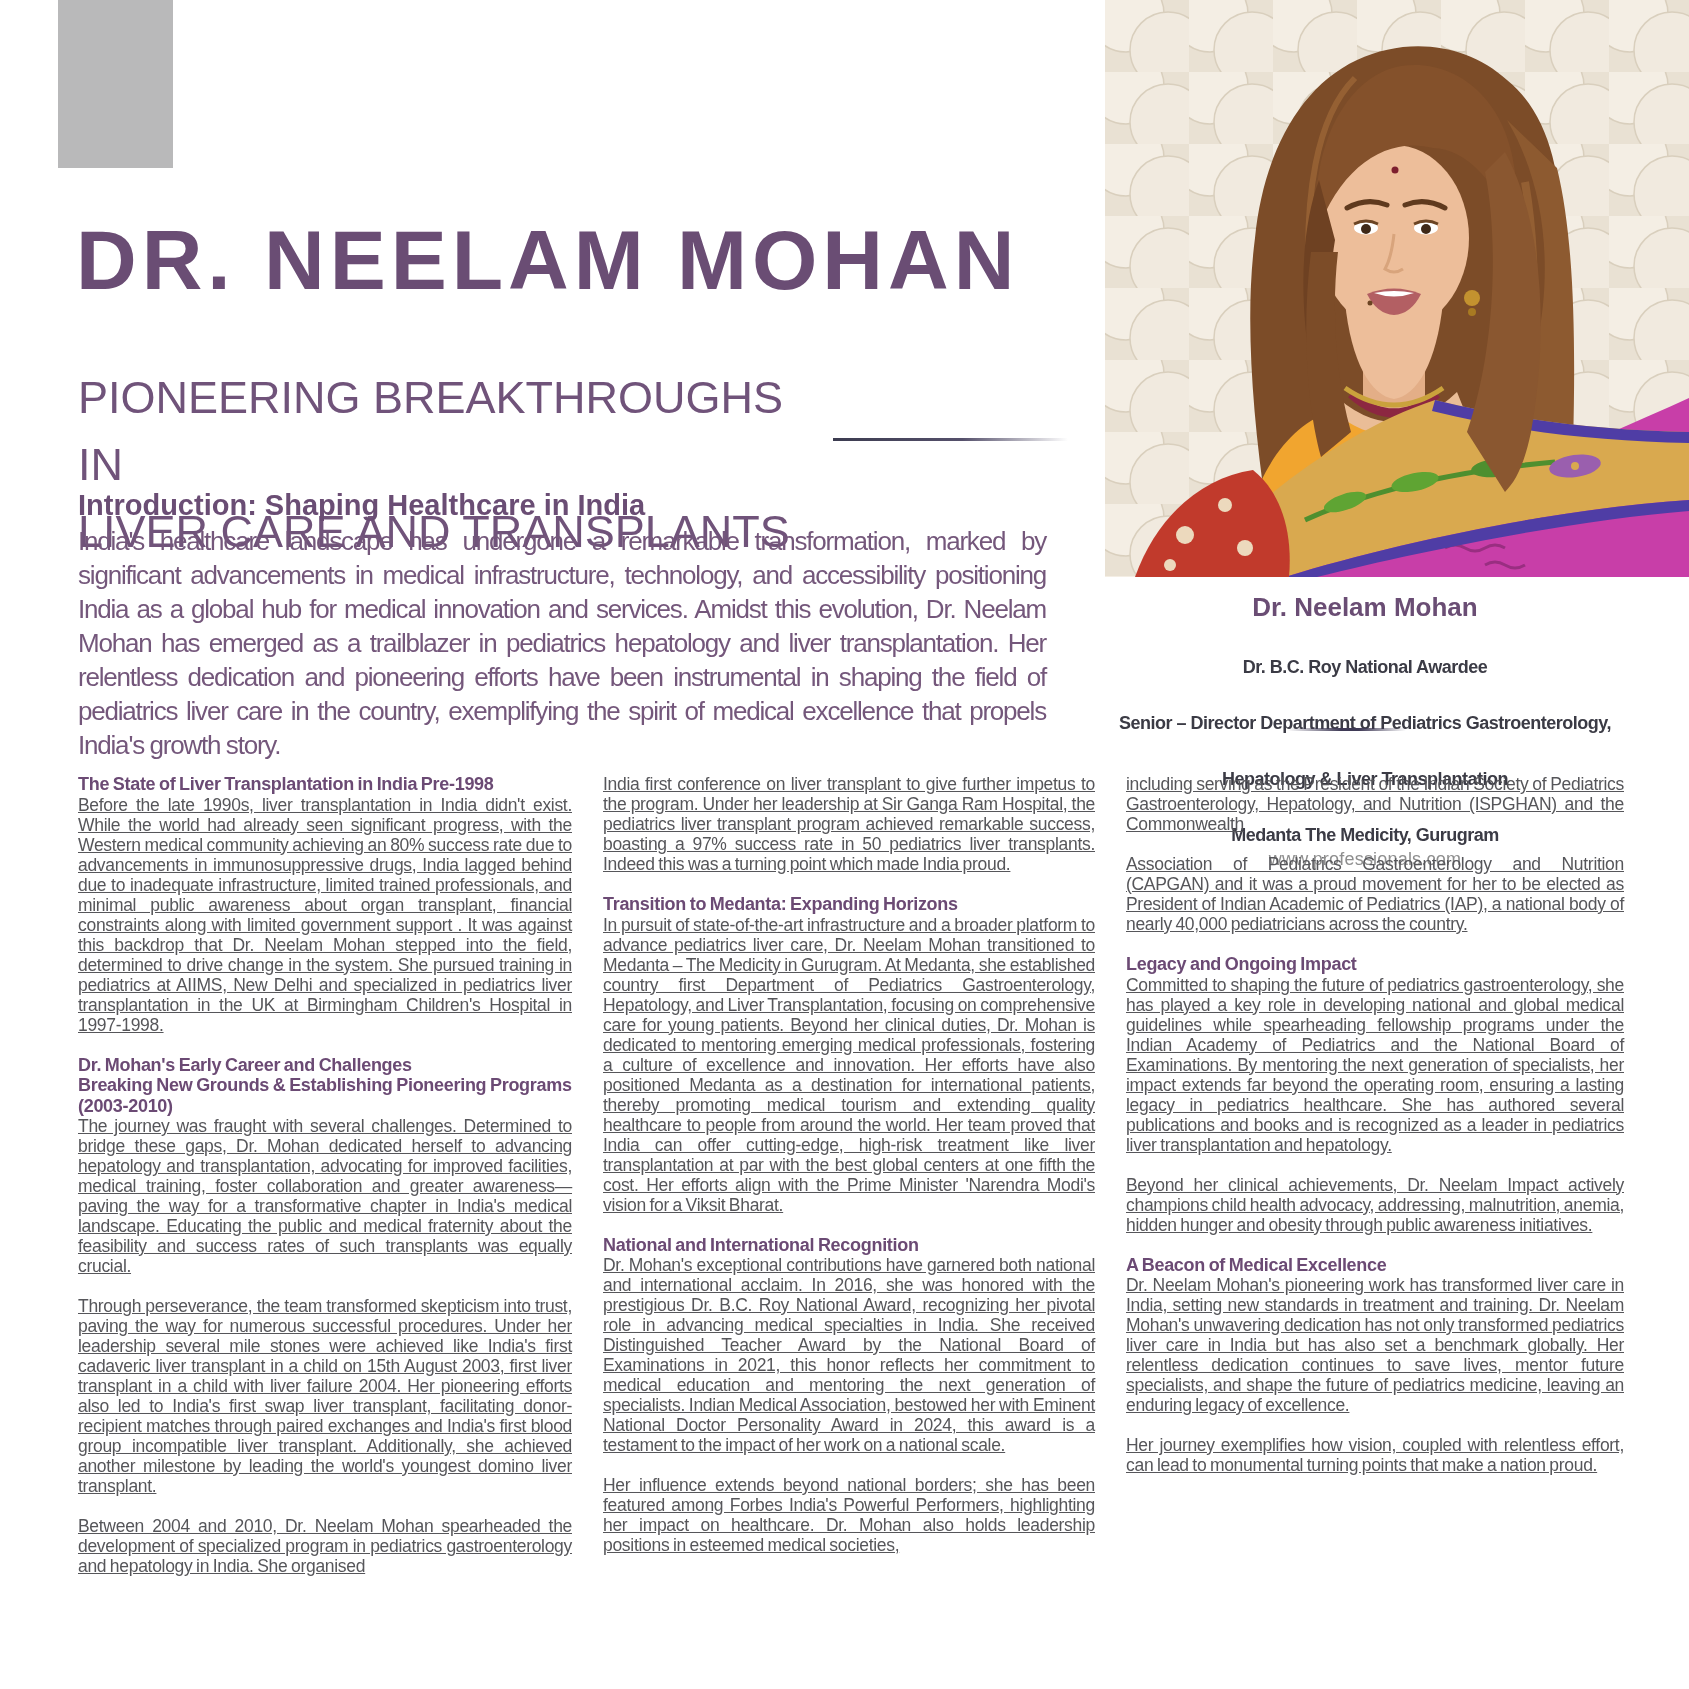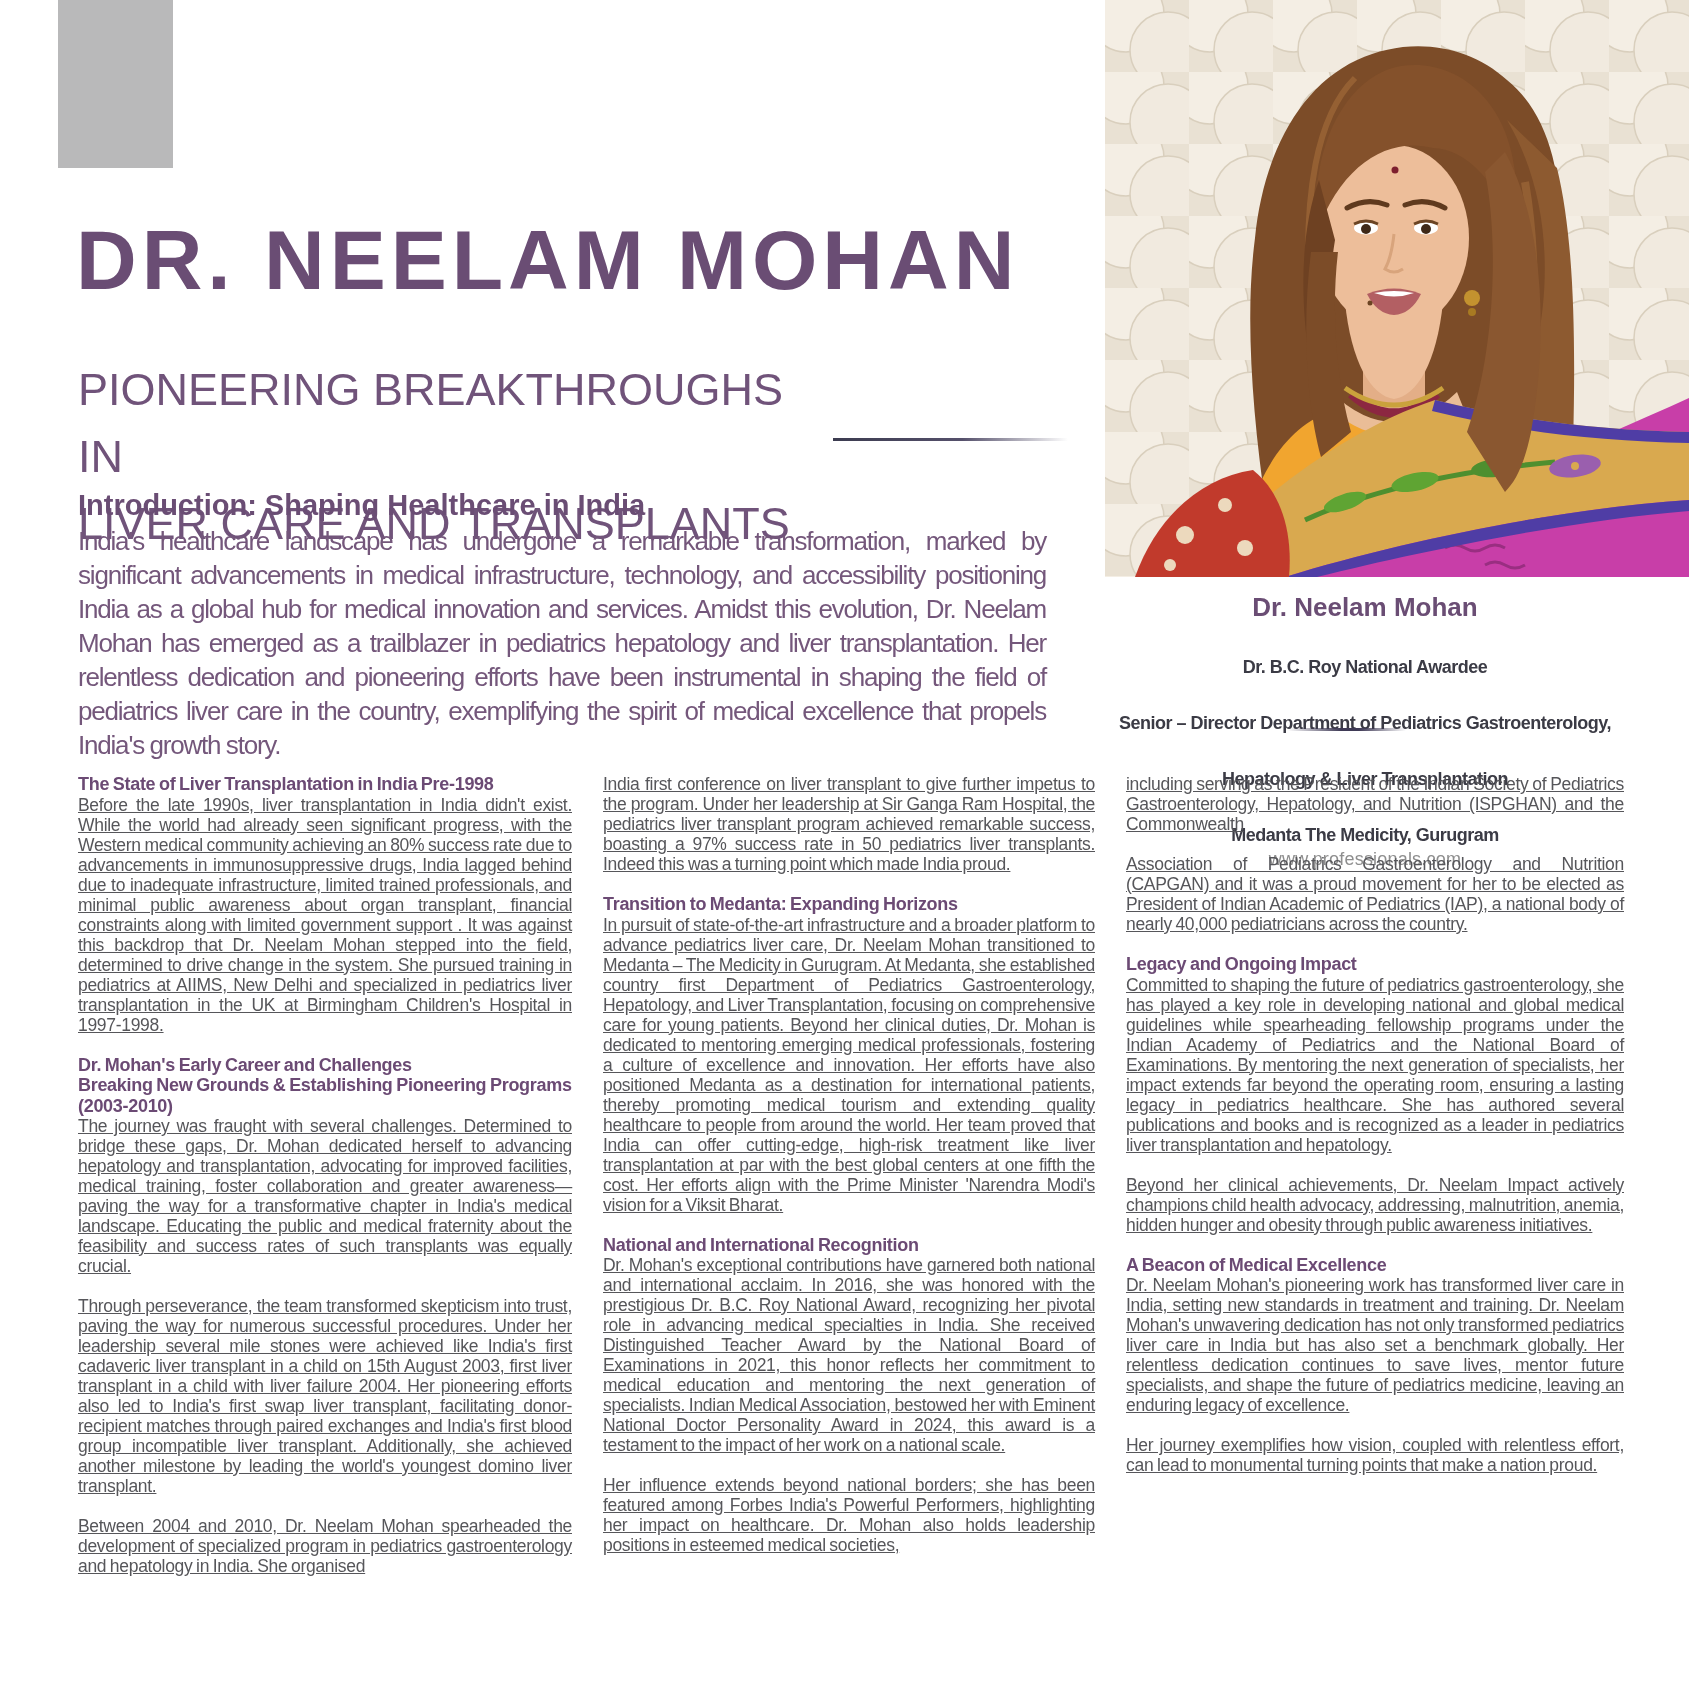--- a/index.html
+++ b/index.html
@@ -2,21 +2,21 @@
 <html><head>
 <meta charset="utf-8">
 <style>
   html,body{margin:0;padding:0;background:#ffffff;}
   body{width:1689px;height:1689px;position:relative;font-family:"Liberation Sans",sans-serif;color:#56565a;overflow:hidden;}
   .page{position:absolute;inset:0;background:#ffffff;border-radius:22px;}
 
   .gray-block{position:absolute;left:58px;top:0;width:115px;height:168px;background:#b9b9ba;}
 
   .title{position:absolute;left:76px;top:212px;width:1000px;font-size:84px;font-weight:bold;letter-spacing:5px;color:#6a4d74;white-space:nowrap;}
-  .subtitle{position:absolute;left:78px;top:356px;width:760px;font-size:45px;line-height:67px;font-weight:500;color:#70537a;}
+  .subtitle{position:absolute;left:78px;top:364px;width:760px;font-size:45px;line-height:67px;font-weight:500;color:#70537a;}
   .subtitle-rule{position:absolute;left:833px;top:438px;width:235px;height:3px;background:linear-gradient(to right,#3c3c50 0%,#55506b 55%,rgba(85,80,107,0) 100%);}
 
   .intro-heading{position:absolute;left:78px;top:489px;font-size:29px;font-weight:bold;color:#6a4d74;}
   .intro-para{position:absolute;left:78px;top:524px;width:968px;font-size:26px;line-height:34px;letter-spacing:-1.2px;word-spacing:-0.5px;text-align:justify;color:#74577b;}
 
   .photo-wrap{position:absolute;left:1105px;top:0;width:584px;height:577px;overflow:hidden;}
   .photo-wrap svg{display:block;}
 
   .caption{position:absolute;left:1075px;top:592px;width:580px;text-align:center;color:#3b3b45;}
   .caption .name{font-size:26px;font-weight:bold;color:#6a4d74;margin-bottom:3px;}

